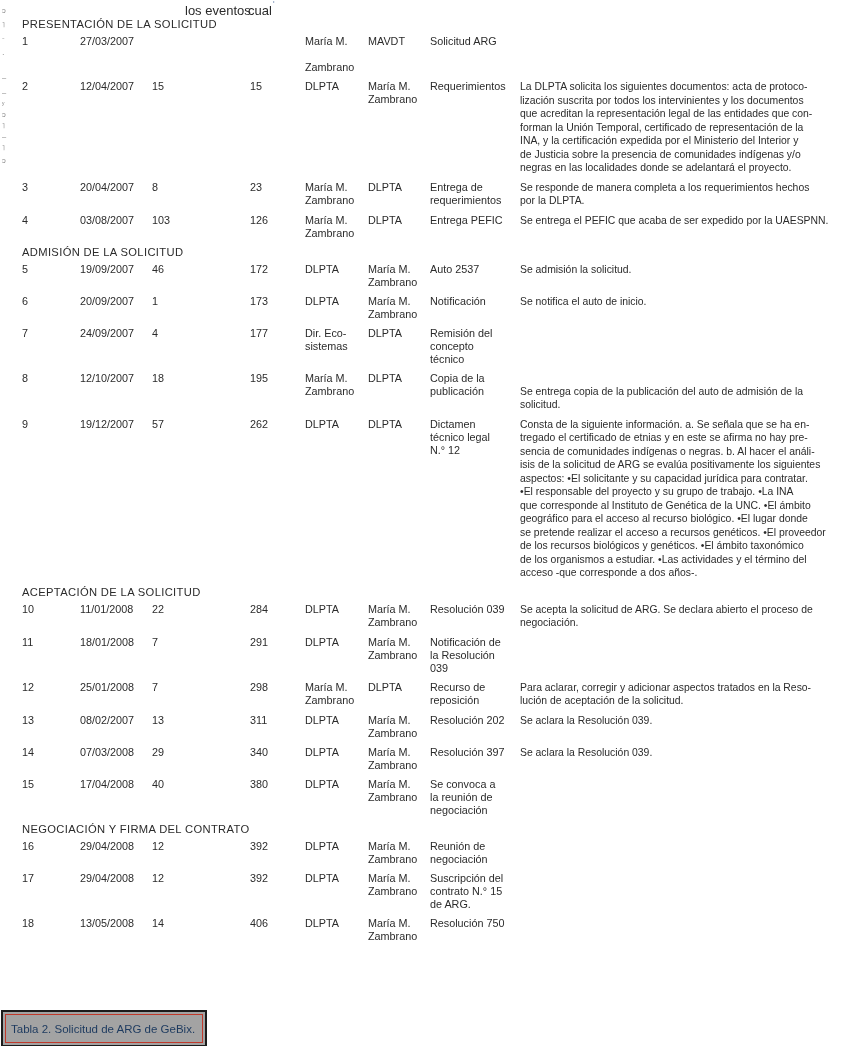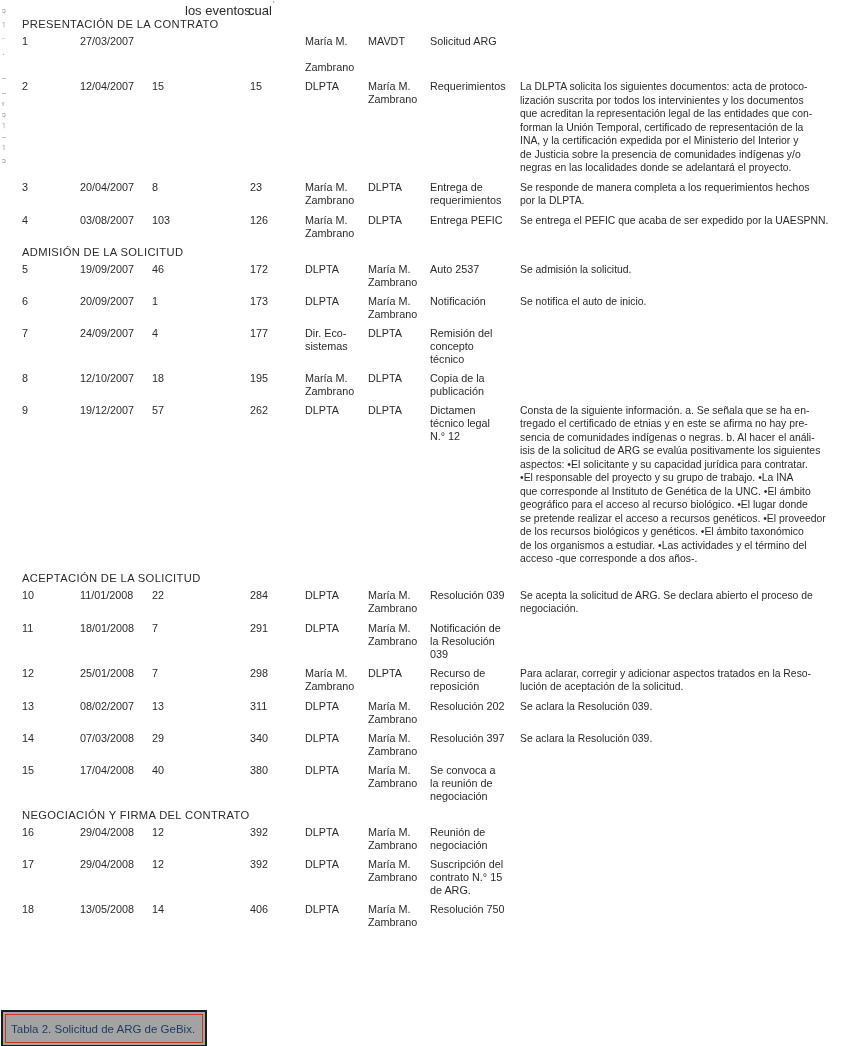--- a/index.html
+++ b/index.html
@@ -59,21 +59,21 @@
     </div>
 
   <div class="colheader">
     <span class="remnant r1">Días entre</span>
     <span class="remnant r2">Tiempo transcu-</span>
     <span class="hword h1">los eventos</span>
     <span class="hword h2">cual</span>
   </div>
 
   <div id="table-body">
-      <div class="section-title">PRESENTACIÓN DE LA CONTRATO</div>
+      <div class="section-title">PRESENTACIÓN DE LA SOLICITUD</div>
       <div class="row">
         <div class="cell cell-num">1</div>
         <div class="cell cell-date">27/03/2007</div>
         <div class="cell cell-dias"></div>
         <div class="cell cell-acum"></div>
         <div class="cell cell-from">María M.
 
 Zambrano</div>
         <div class="cell cell-to">MAVDT</div>
         <div class="cell cell-event">Solicitud ARG</div>
@@ -158,20 +158,22 @@
       <div class="row">
         <div class="cell cell-num">8</div>
         <div class="cell cell-date">12/10/2007</div>
         <div class="cell cell-dias">18</div>
         <div class="cell cell-acum">195</div>
         <div class="cell cell-from">María M.
 Zambrano</div>
         <div class="cell cell-to">DLPTA</div>
         <div class="cell cell-event">Copia de la
 publicación</div>
+        <div class="cell desc desc-offset"><div>Se entrega copia de la publicación del auto de admisión de la
+solicitud.</div></div>
       </div>
       <div class="row">
         <div class="cell cell-num">9</div>
         <div class="cell cell-date">19/12/2007</div>
         <div class="cell cell-dias">57</div>
         <div class="cell cell-acum">262</div>
         <div class="cell cell-from">DLPTA</div>
         <div class="cell cell-to">DLPTA</div>
         <div class="cell cell-event">Dictamen
 técnico legal

